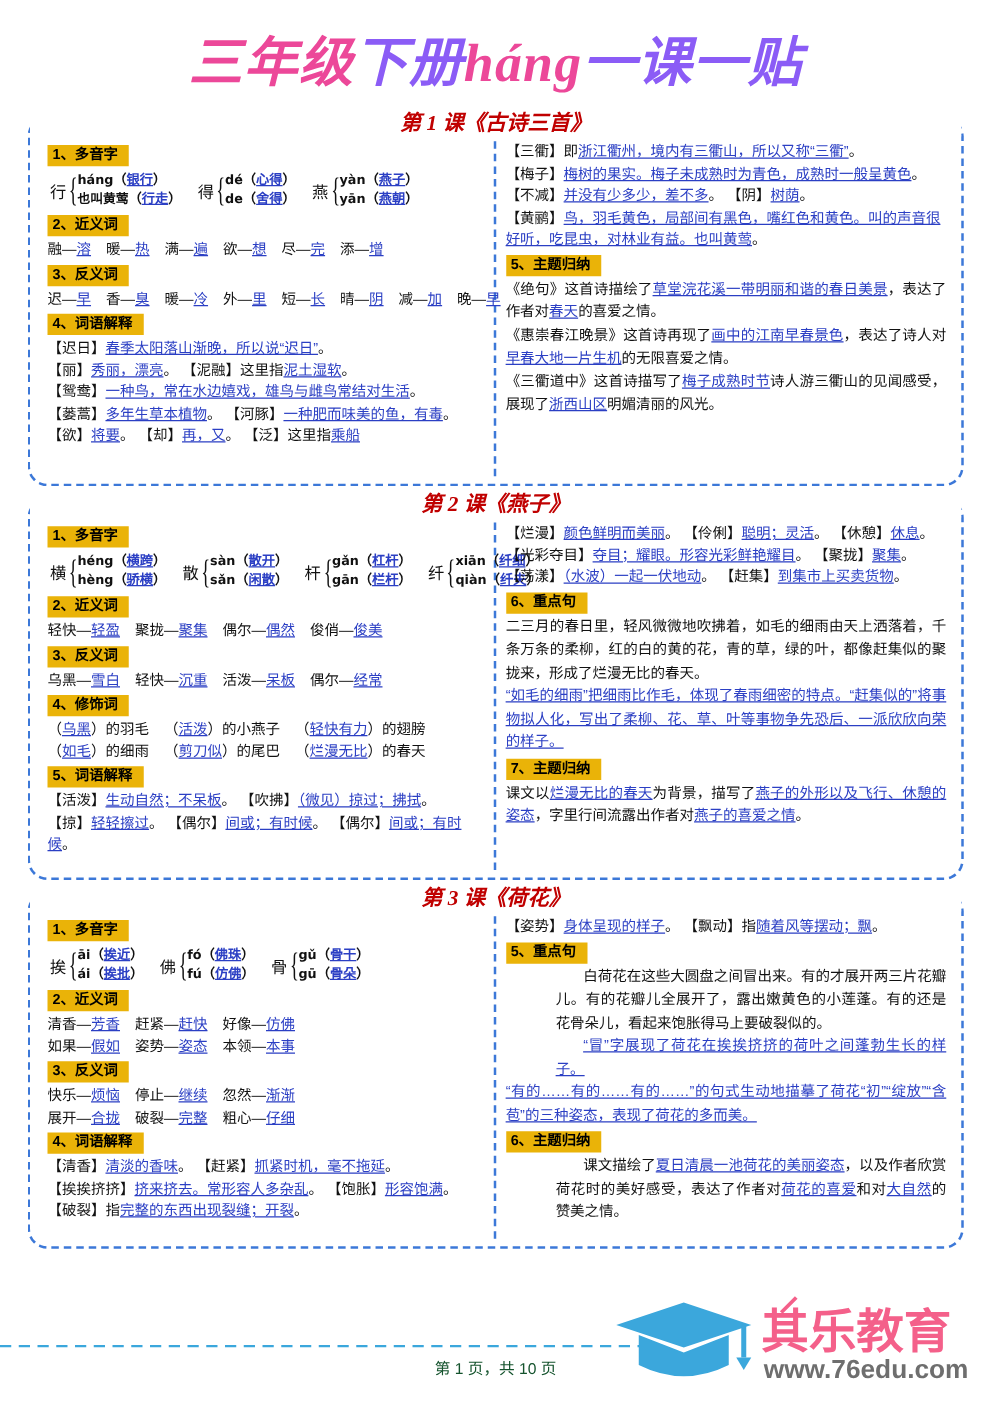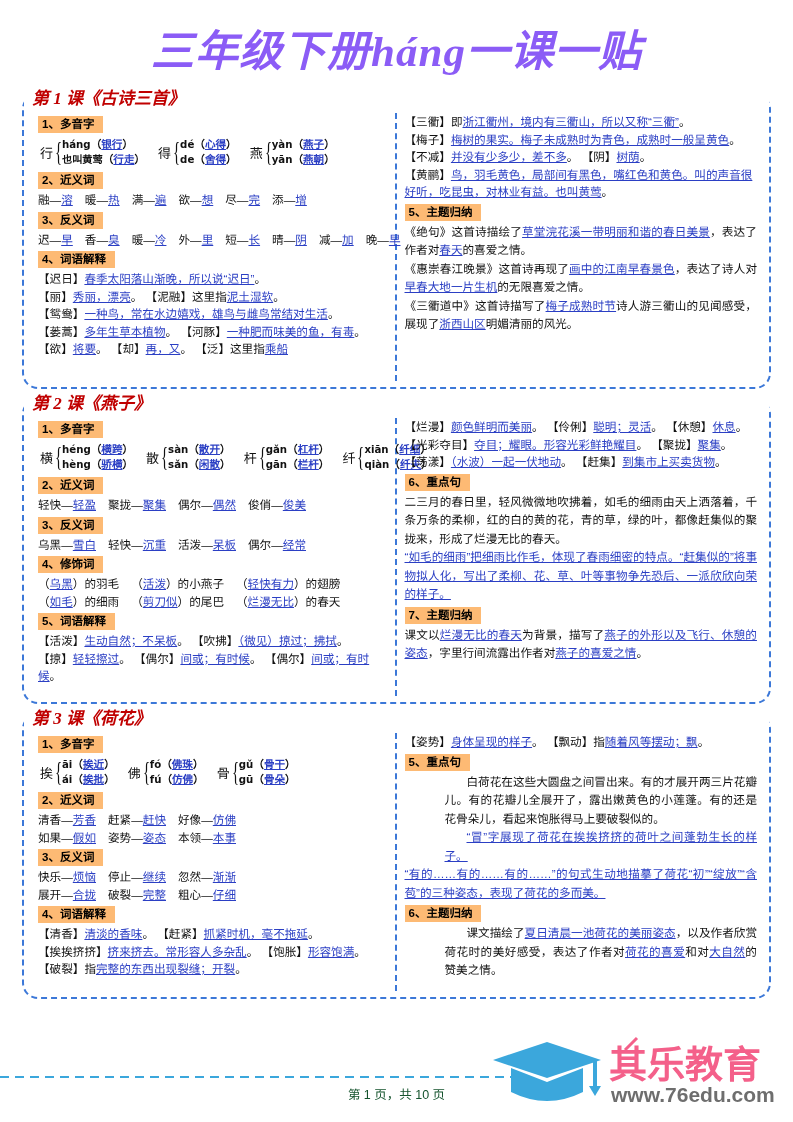--- a/index.html
+++ b/index.html
@@ -17,41 +17,41 @@
     font-family:"Liberation Serif","DejaVu Serif",serif;
     font-weight:bold;
     font-size:43px;
     letter-spacing:1px;
     padding-top:24px;
     height:60px;
     line-height:56px;
     white-space:nowrap;
     font-style:italic;
   }
-  .page-title .blk{color:#8b5cf6;}
+  .page-title .blk{color:#ec4899;}
   .page-title .red{color:#8b5cf6;}
 
   
   .lesson{
     position:relative;
     margin:9px 22px 0 22px;
     border:2px dashed #3C78D8;
     border-radius:16px;
     box-sizing:border-box;
     padding:4px 6px 6px 6px;
   }
   #lesson-1{height:296px;}
   #lesson-2{height:306px;}
   #lesson-3{height:286px;}
 
   .lesson-title{
     position:absolute;
     top:-11px;
     left:0;right:0;
-    text-align:left;
+    text-align:center;
     font-family:"Liberation Serif","DejaVu Serif",serif;
     font-weight:bold;
     font-style:italic;
     font-size:17px;
     color:#C00000;
     background:#ffffff;
     display:block;
   }
   .lesson-title span{background:#fff;padding:0 8px;}
 
@@ -67,21 +67,21 @@
   }
   .col-left{
     width:50%;
     border-right:2px dashed #3C78D8;
   }
   .col-right{width:50%;}
 
   
   .sec{
     display:inline-block;
-    background:#fdba74;
+    background:#eab308;
     color:#000;
     font-weight:bold;
     font-size:11.5px;
     padding:1px 9px 2px 4px;
     margin:3px 0 2px 2px;
     line-height:14px;
   }
 
   
   .row{

